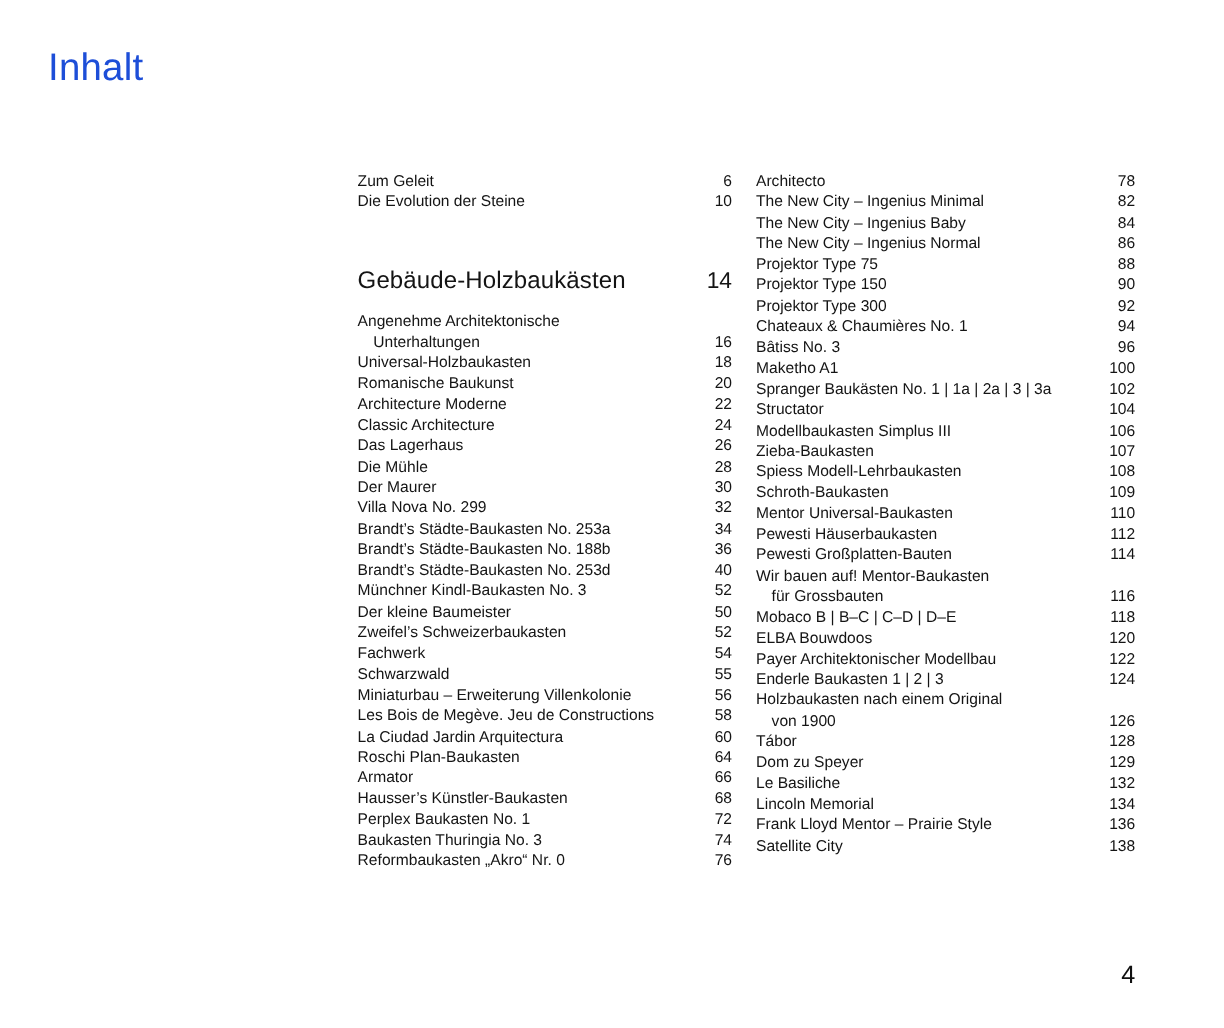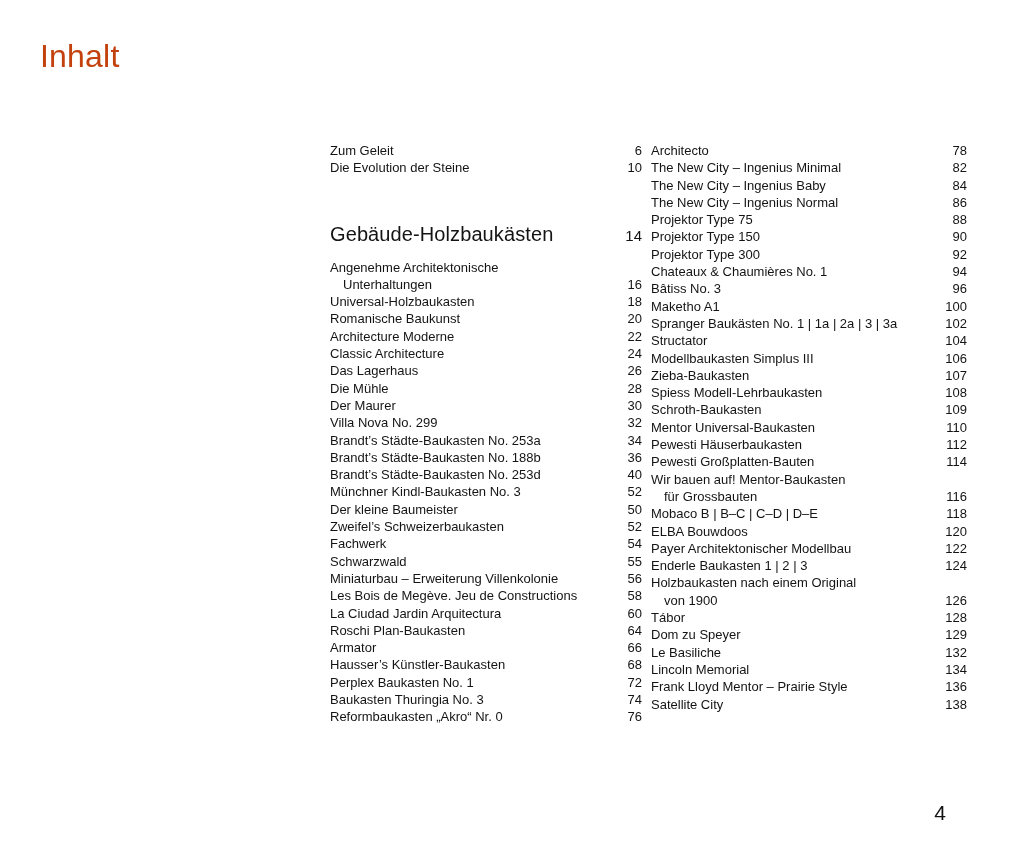--- a/index.html
+++ b/index.html
@@ -12,29 +12,28 @@
     color: #141414;
     overflow: hidden;
   }
   .title {
     position: absolute;
     left: 40px;
     top: 38px;
     font-size: 32px;
     font-weight: 500;
     letter-spacing: 0.2px;
-    color: #c2410c;
+    color: #1d4ed8;
   }
   .columns {
     position: absolute;
     left: 298px;
     top: 142px;
     display: flex;
-    gap: 9px;
-    margin-left: 32px;
+    gap: 20px;
   }
   .col { width: 312px; }
   .col.right { width: 316px; }
   .row {
     display: flex;
     justify-content: space-between;
     align-items: flex-end;
     font-size: 13px;
     line-height: 17.3px;
   }
@@ -52,21 +51,21 @@
     align-items: baseline;
     margin-top: 45px;
     margin-bottom: 13px;
   }
   .heading {
     font-size: 20px;
     line-height: 24px;
     font-weight: 400;
     letter-spacing: 0.1px;
   }
-  .heading-pg { font-size: 15px; text-align: right; }
+  .heading-pg { font-size: 19px; text-align: right; }
   .folio {
     position: absolute;
     top: 801px;
     right: 74px;
     font-size: 21px;
     color: #111111;
   }
 </style>
 </head>
 <body>

